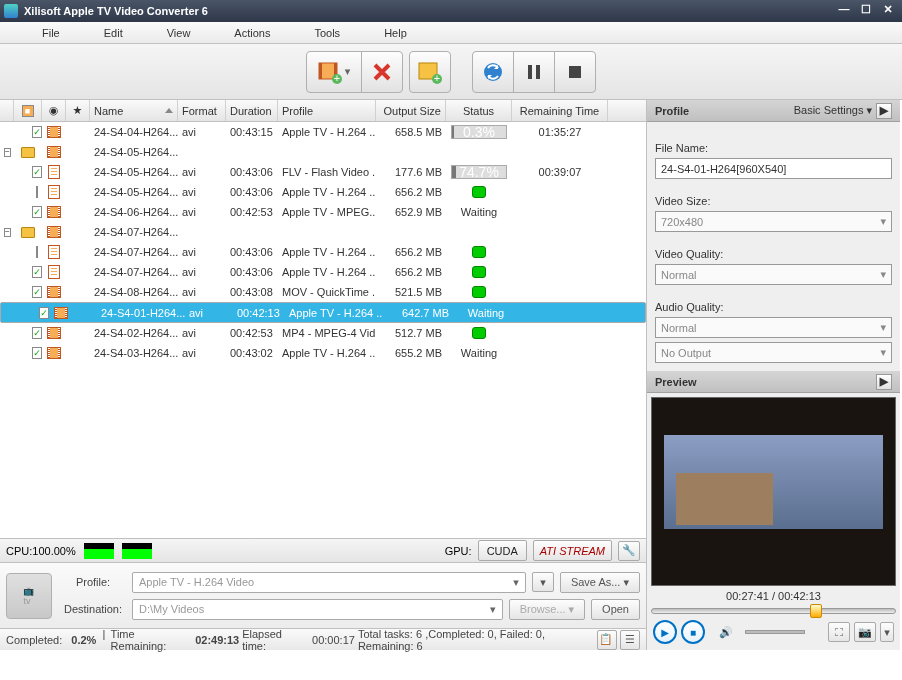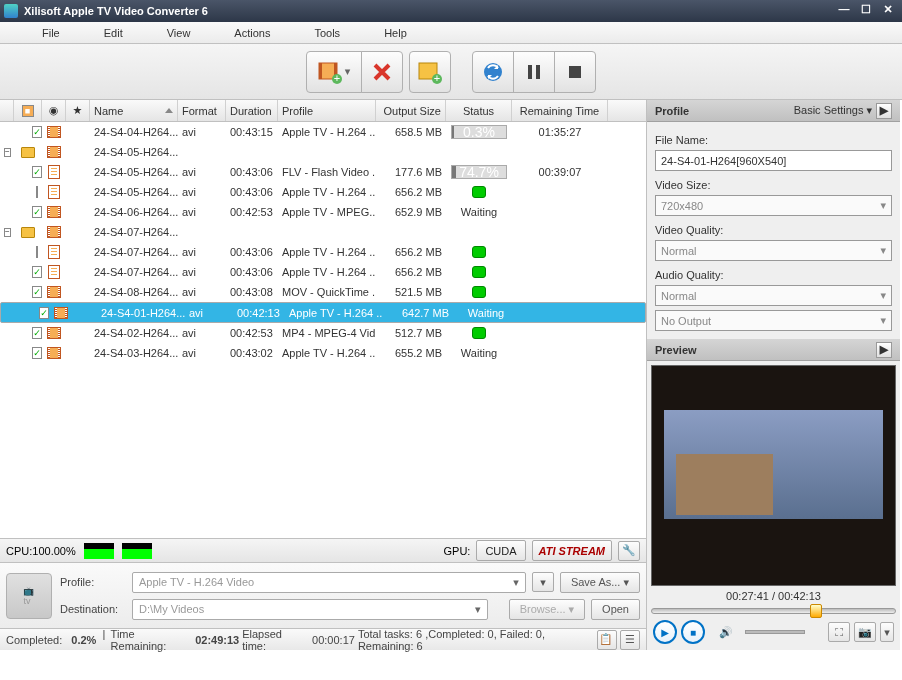--- a/index.html
+++ b/index.html
@@ -51,30 +51,30 @@
 .prog .txt { position: absolute; inset: 0; display: flex; align-items: center; justify-content: center; font-size: 14px; color: #fff; }
 .dot { width: 14px; height: 12px; background: #0c0; border: 1px solid #080; border-radius: 3px; }
 .sort-arrow { margin-left: auto; width: 0; height: 0; border-left: 4px solid transparent; border-right: 4px solid transparent; border-bottom: 5px solid #888; }
 .perfbar { height: 24px; border-top: 1px solid #c0c0c0; background: linear-gradient(#f5f5f5,#e5e5e5); display: flex; align-items: center; padding: 0 6px; gap: 6px; }
 .cpugr { width: 30px; height: 16px; background: #000; display: inline-block; margin-left: 2px; position: relative; }
 .cpugr::after { content: ''; position: absolute; bottom: 0; left: 0; right: 0; height: 60%; background: linear-gradient(to top, #0f0, #0f0); }
 .bottom-config { height: 66px; border-top: 1px solid #c0c0c0; background: linear-gradient(#fafafa,#ececec); display: flex; align-items: center; padding: 6px; gap: 8px; }
 .tvicon { width: 46px; height: 46px; background: linear-gradient(#e0e0e0,#c8c8c8); border: 1px solid #b0b0b0; border-radius: 4px; display: flex; align-items: center; justify-content: center; color: #999; font-size: 9px; }
 .cfgrows { flex: 1; display: flex; flex-direction: column; gap: 6px; }
 .cfgrow { display: flex; align-items: center; gap: 6px; }
-.cfglabel { width: 66px; text-align: left; color: #444; }
+.cfglabel { width: 66px; text-align: center; color: #444; }
 .sel { flex: 1; height: 21px; border: 1px solid #aaa; background: #fff; display: flex; align-items: center; padding: 0 6px; color: #999; border-radius: 2px; }
 .sel .arrow { margin-left: auto; color: #666; }
 .btn { height: 21px; padding: 0 10px; border: 1px solid #aaa; background: linear-gradient(#fdfdfd,#e5e5e5); border-radius: 2px; color: #555; cursor: pointer; display: flex; align-items: center; }
-.btn.dis { color: #aaa; margin-left: 15px; }
+.btn.dis { color: #aaa; }
 .statusf { height: 22px; border-top: 1px solid #c0c0c0; background: linear-gradient(#fafafa,#e8e8e8); display: flex; align-items: center; padding: 0 6px; color: #444; gap: 3px; }
 .panel-hd { height: 22px; background: linear-gradient(#d5d5d5,#c0c0c0); border-bottom: 1px solid #a0a0a0; display: flex; align-items: center; padding: 0 8px; font-weight: bold; color: #333; }
 .panel-hd .spacer { flex: 1; }
 .profile-body { padding: 8px; background: #efefef; display: flex; flex-direction: column; gap: 4px; flex: 0 0 auto; }
-.field-lbl { color: #333; margin-top: 4px; }
+.field-lbl { color: #333; margin-top: 12px; }
 .field-in { height: 21px; border: 1px solid #999; background: #fff; padding: 0 5px; display: flex; align-items: center; color: #333; }
 .field-sel { height: 21px; border: 1px solid #999; background: #fafafa; padding: 0 5px; display: flex; align-items: center; color: #888; }
 .preview-body { flex: 1; display: flex; flex-direction: column; background: #efefef; padding: 4px 4px 2px; }
 .preview-img { flex: 1; background: #1a1410; border: 1px solid #666; position: relative; overflow: hidden; }
 .preview-img::before { content: ''; position: absolute; left: 5%; right: 5%; top: 20%; bottom: 30%; background: linear-gradient(#8b9dc3,#5a6f8f); }
 .preview-img::after { content: ''; position: absolute; left: 10%; width: 40%; top: 40%; bottom: 32%; background: #9d7e5e; }
 .preview-time { text-align: center; padding: 4px 0; color: #333; }
 .seek { height: 6px; background: linear-gradient(#bbb,#eee); border: 1px solid #999; border-radius: 3px; margin: 2px 0 6px; position: relative; }
 .seek .thumb { position: absolute; top: -5px; width: 12px; height: 14px; background: linear-gradient(#ffc,#fa0); border: 1px solid #c80; border-radius: 2px; }
 .pv-controls { display: flex; align-items: center; gap: 4px; padding: 0 2px 4px; }
@@ -403,21 +403,21 @@
         </div>
       </div>
 
     <div class="perfbar">
       <span>CPU:100.00%</span>
       <span class="cpugr"></span>
       <span class="cpugr"></span>
       <span style="flex:1"></span>
       <span>GPU:</span>
       <span class="btn" style="color:#222;font-weight:normal;padding:0 8px">CUDA</span>
-      <span class="btn" style="color:#a00;font-weight:bold;font-style:italic;padding:0 6px">ATI STREAM</span>
+      <span class="btn" style="color:#a00;font-weight:normal;font-style:italic;padding:0 6px">ATI STREAM</span>
       <span class="sqbtn">🔧</span>
     </div>
 
     <div class="bottom-config">
       <div class="tvicon">📺<br>tv</div>
       <div class="cfgrows">
         <div class="cfgrow">
           <div class="cfglabel">Profile:</div>
           <div class="sel">
               <span>Apple TV - H.264 Video</span>

